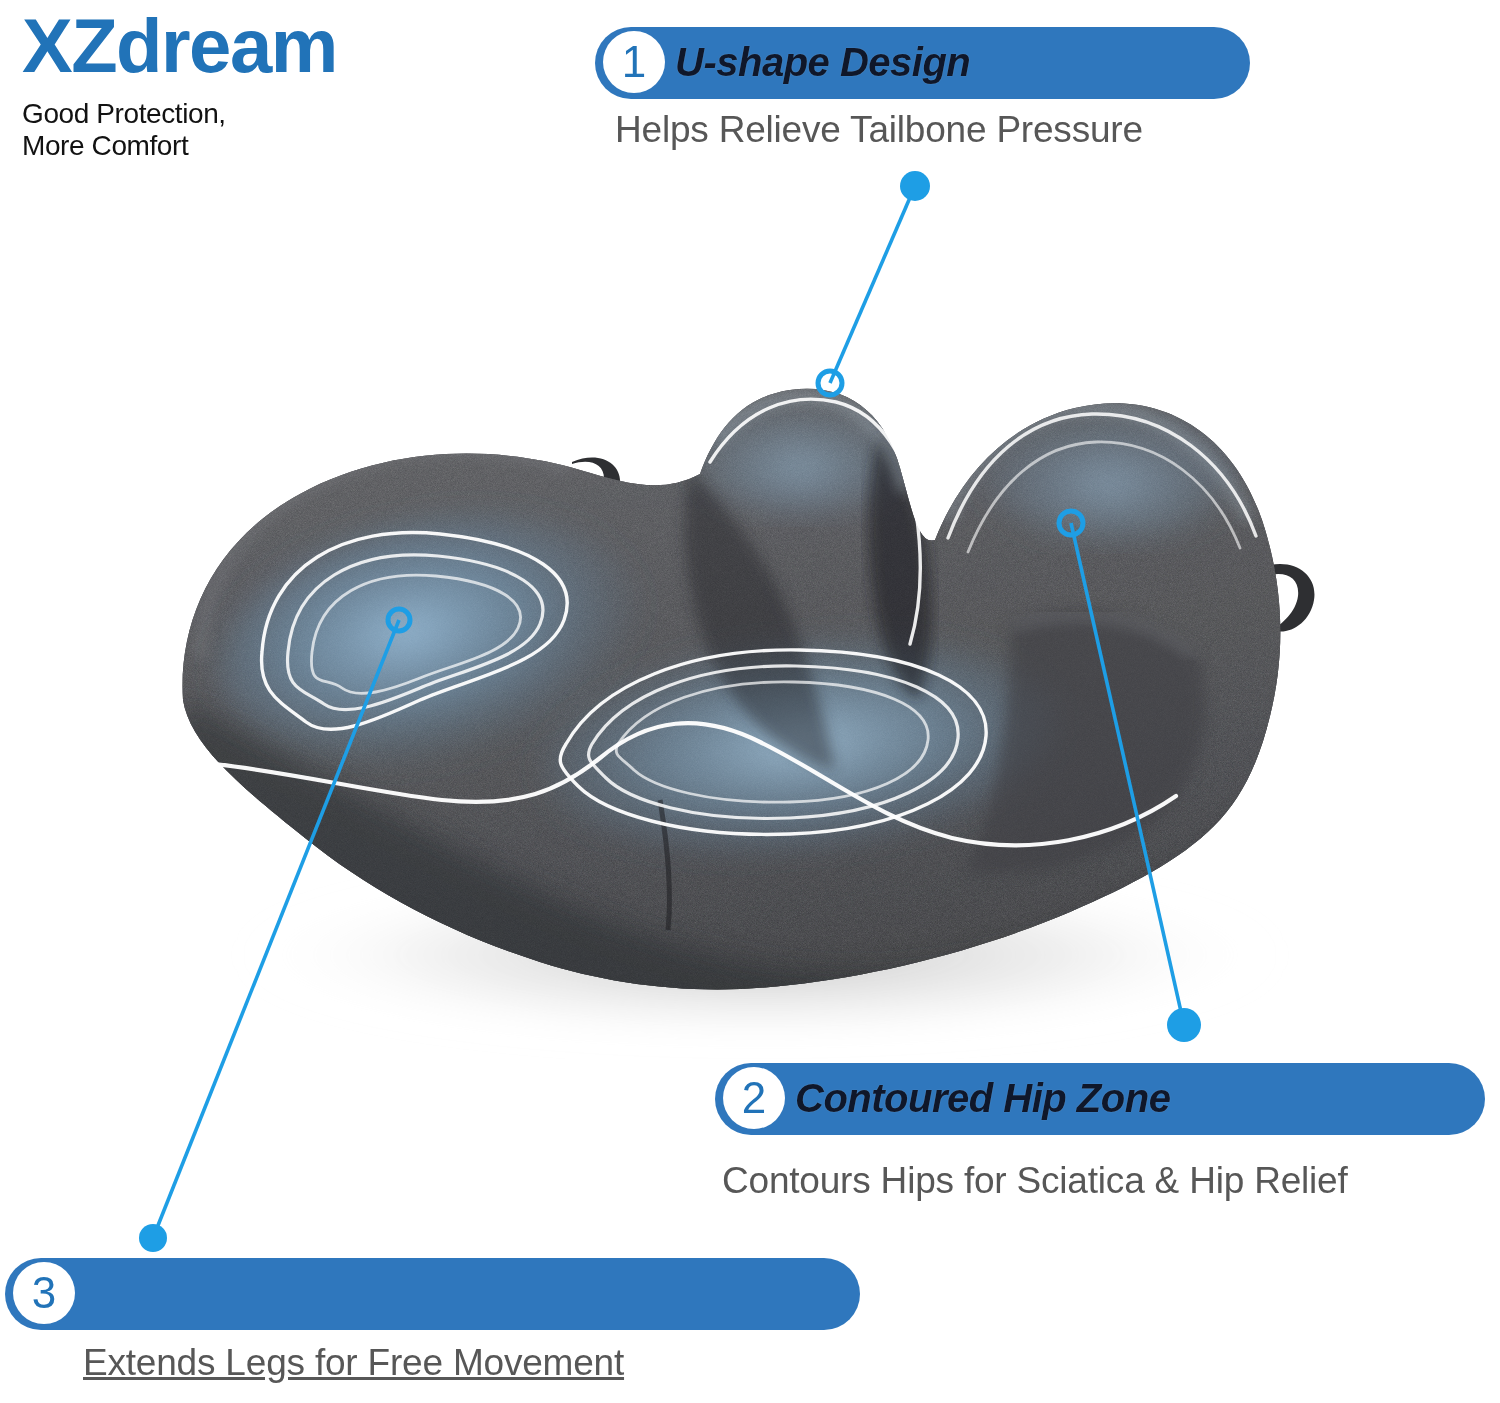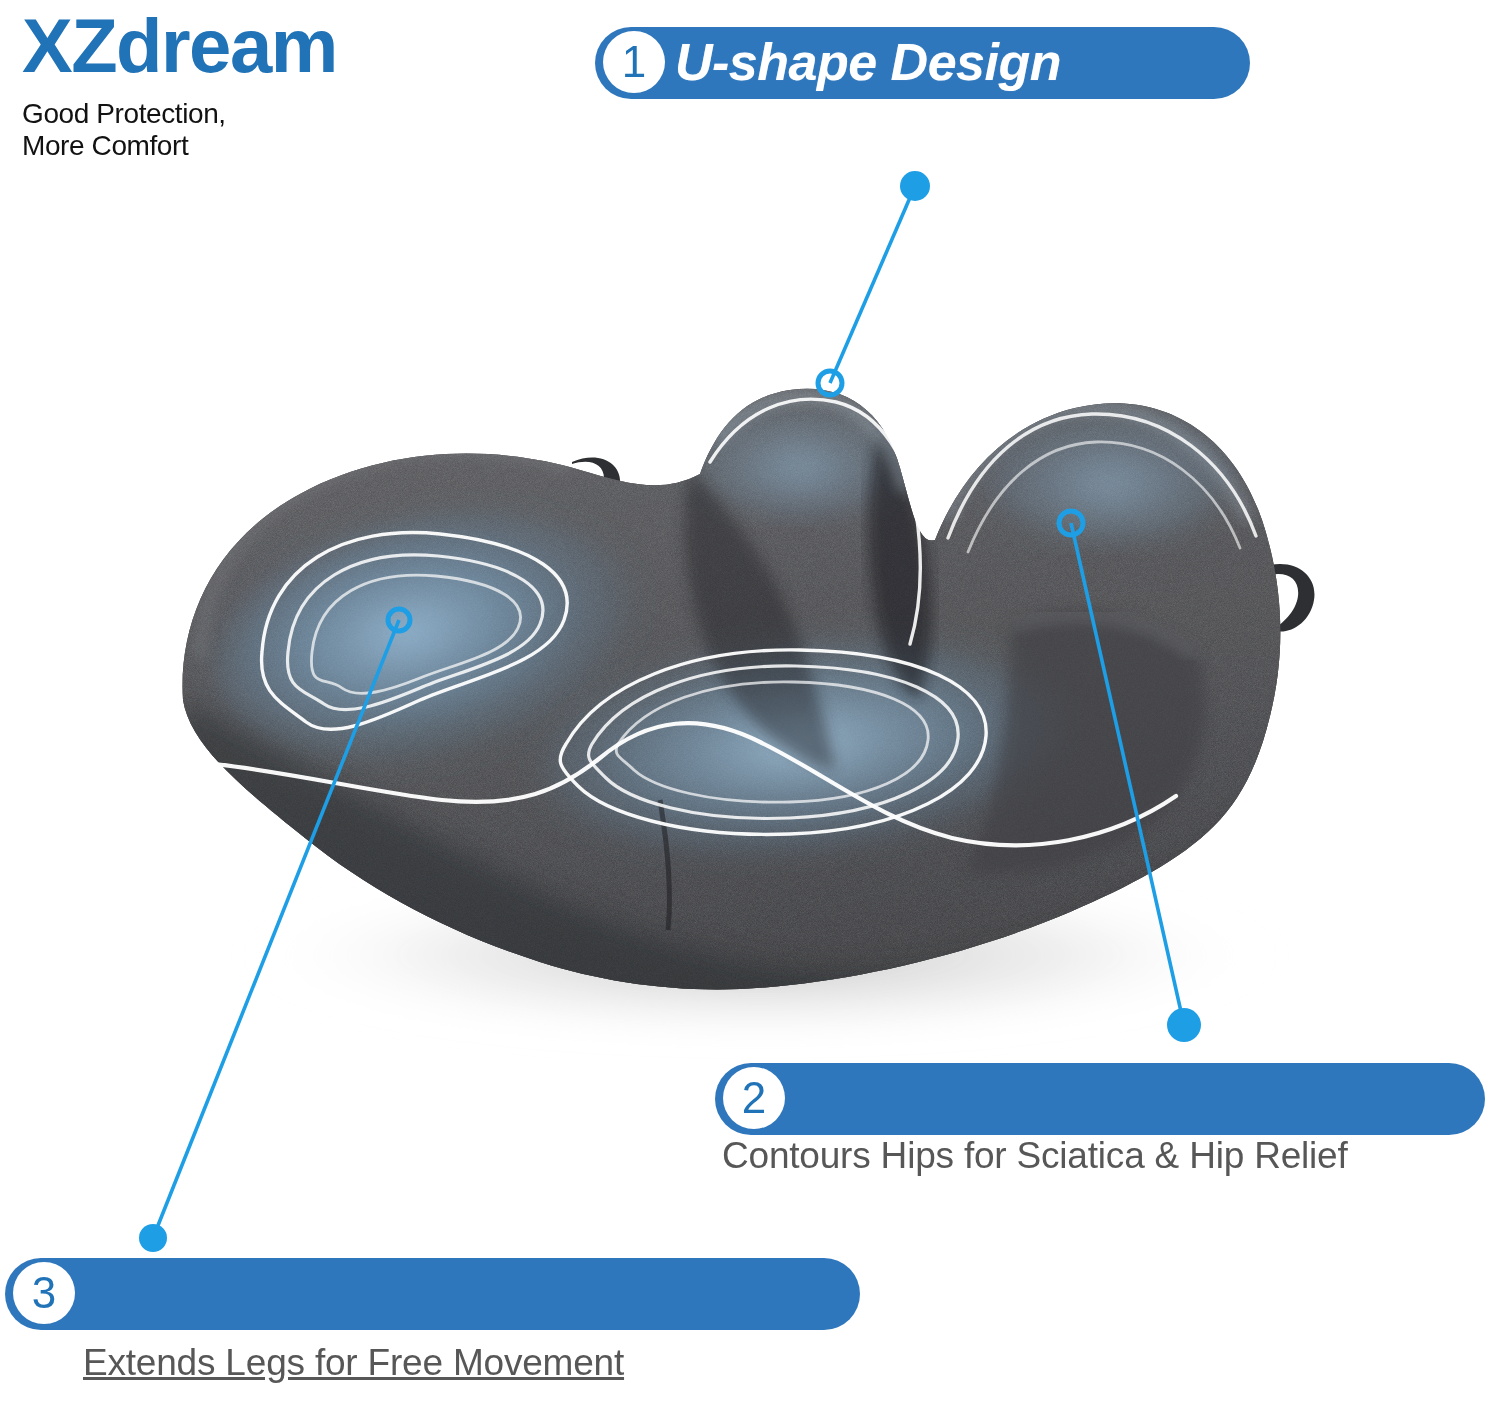--- a/index.html
+++ b/index.html
@@ -66,22 +66,22 @@
     color: #2173b8;
     font-size: 44px;
     font-weight: 500;
     display: flex;
     align-items: center;
     justify-content: center;
     line-height: 1;
     box-sizing: border-box;
   }
   .badge-title {
-    color: #ffffff;
-    font-size: 52px;
+    color: #0f172a;
+    font-size: 40px;
     font-weight: 700;
     font-style: italic;
     line-height: 1;
     white-space: nowrap;
     margin-left: 10px;
     letter-spacing: -0.5px;
     text-shadow: 0 0 1px rgba(255,255,255,0.35);
   }
   .callout-sub {
     color: #575757;
@@ -93,21 +93,21 @@
   }
 
   
   #callout-1 { left: 595px; top: 27px; }
   #callout-1 .badge { width: 655px; }
   #callout-1 .callout-sub { margin-top: 10px; margin-left: 20px; }
 
   
   #callout-2 { left: 715px; top: 1063px; }
   #callout-2 .badge { width: 770px; }
-  #callout-2 .callout-sub { margin-top: 0; margin-left: 7px; }
+  #callout-2 .callout-sub { margin-top: 25px; margin-left: 7px; }
 
   
   #callout-3 { left: 5px; top: 1258px; }
   #callout-3 .badge { width: 855px; }
   #callout-3 .callout-sub { margin-top: 12px; margin-left: 78px; text-decoration: underline; }
 
   
   #product-layer {
     position: absolute;
     left: 0; top: 0;
@@ -282,25 +282,27 @@
     <div id="brand-logo">XZdream</div>
     <div id="brand-tagline">Good Protection,
 More Comfort</div>
   </div>
 
   <div class="callout" id="callout-1">
     <div class="badge">
       <span class="badge-num">1</span>
       <span class="badge-title">U-shape Design</span>
     </div>
+    <div class="callout-sub">Helps Relieve Tailbone Pressure</div>
   </div>
 
   <div class="callout" id="callout-2">
     <div class="badge">
       <span class="badge-num">2</span>
+      <span class="badge-title">Contoured Hip Zone</span>
     </div>
     <div class="callout-sub">Contours Hips for Sciatica &amp; Hip Relief</div>
   </div>
 
   <div class="callout" id="callout-3">
     <div class="badge">
       <span class="badge-num">3</span>
     </div>
     <div class="callout-sub">Extends Legs for Free Movement</div>
   </div>

